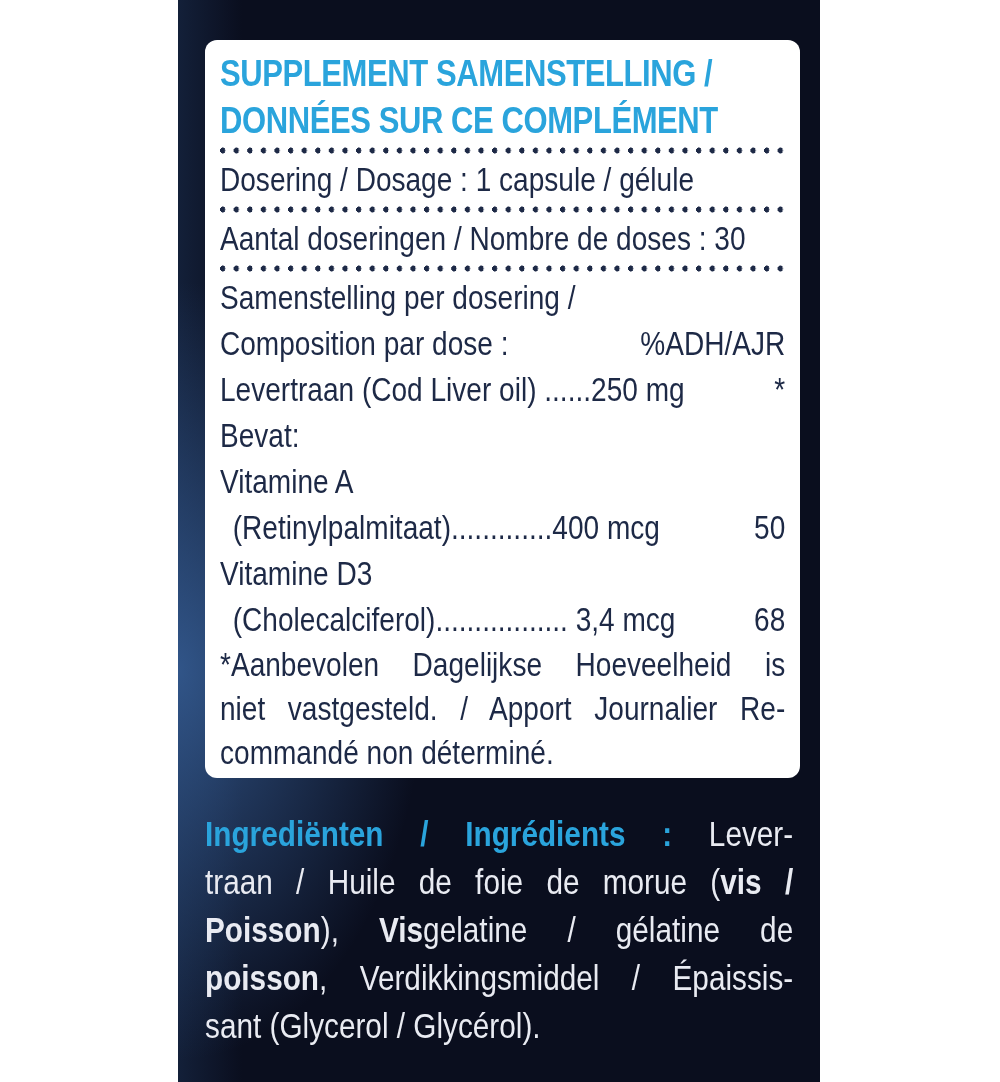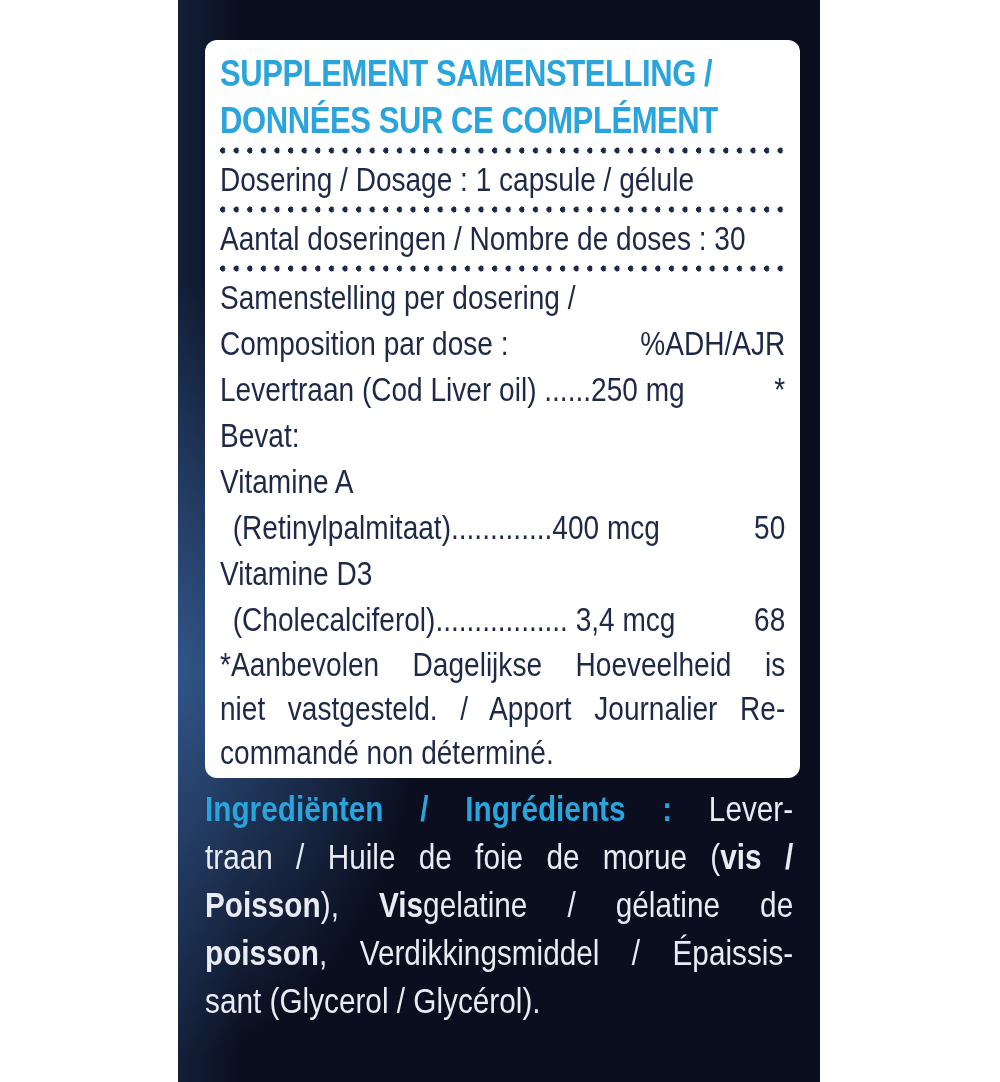--- a/index.html
+++ b/index.html
@@ -48,21 +48,21 @@
   .flexrow{display:flex;align-items:baseline;}
   .flexrow .lbl{flex:0 1 auto;white-space:nowrap;}
   .flexrow .pct{flex:none;margin-left:auto;min-width:52px;text-align:right;}
   .indent{padding-left:15px;}
   .footnote{margin-top:0;}
   .footnote div{
     font-size:33px;line-height:44px;color:var(--navy);
   }
   .jline{text-align:justify;text-align-last:justify;}
   .ingredients{
-    position:absolute;left:27px;top:785px;width:590px;
+    position:absolute;left:27px;top:810px;width:590px;
   }
   .ing-inner{
     width:692px;transform:scaleX(0.85);transform-origin:0 0;
     color:var(--white-text);font-size:35px;line-height:48px;
   }
   .ing-inner .cyan{color:var(--accent);font-weight:700;}
   .ing-inner b{font-weight:700;}
 </style>
 </head>
 <body>

